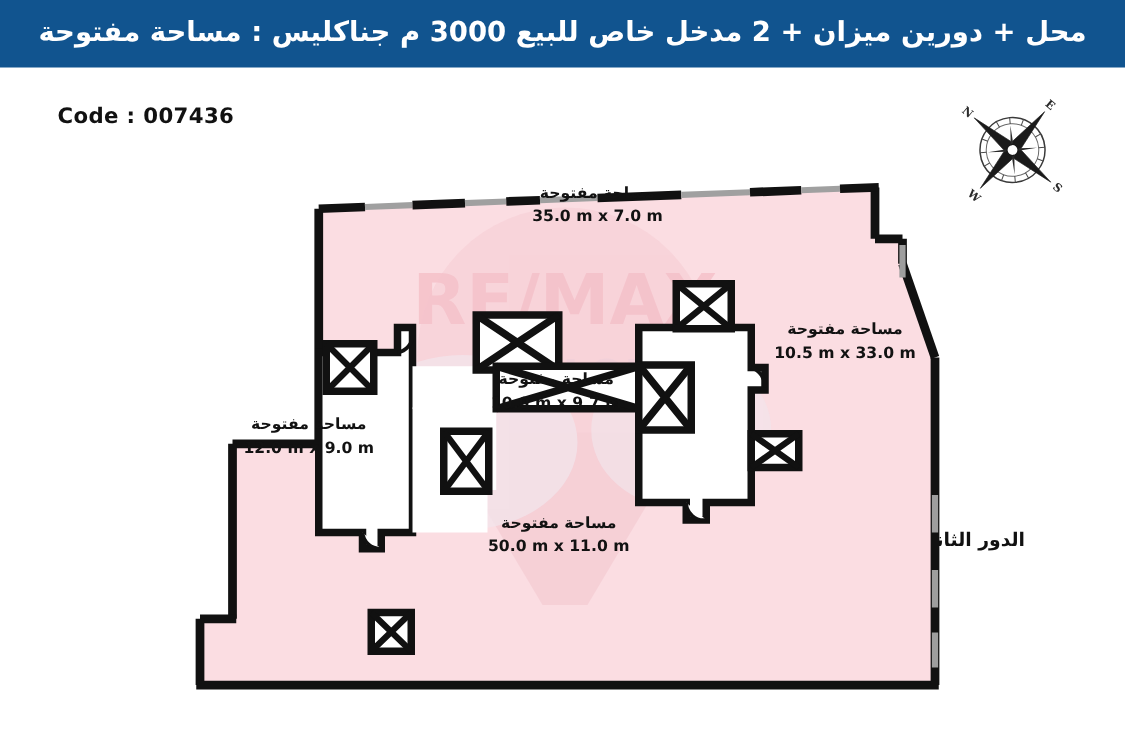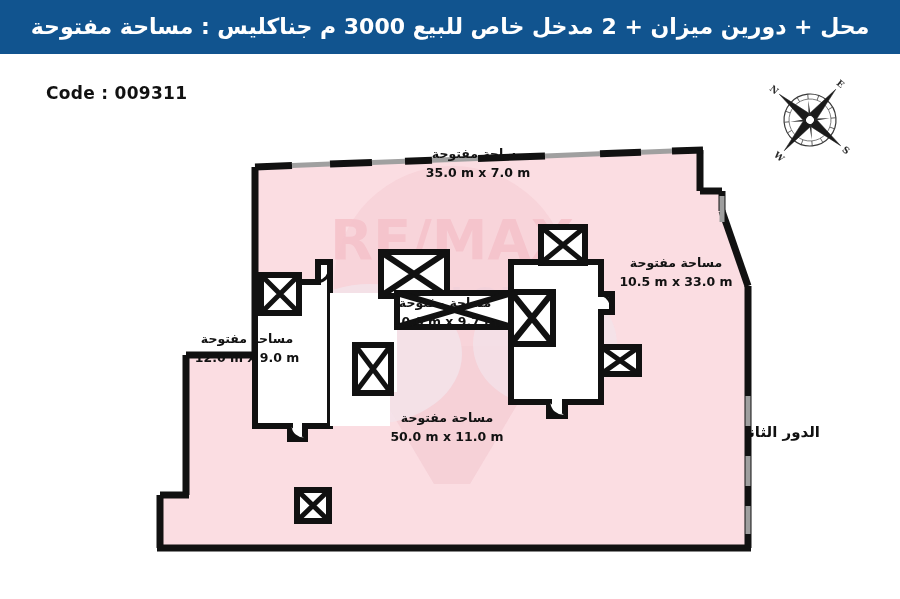--- a/index.html
+++ b/index.html
@@ -68,21 +68,21 @@
 </style>
 </head>
 <body>
 
 <div id="page">
 
   <div class="header-bar">
     <div class="header-title">محل + دورين ميزان + 2 مدخل خاص للبيع 3000 م جناكليس :  مساحة مفتوحة</div>
   </div>
 
-  <div class="code-label">Code : 009311</div>
+  <div class="code-label">Code : 007436</div>
 
   <div class="floor-name">الدور الثاني</div>
 
   <svg id="plan" viewBox="0 0 900 545">
 
     <defs>
       <clipPath id="plotClip">
         <path d="M 255,113 L 700,96 L 700,137 L 722,137 L 722,156
                  L 748,230 L 748,494 L 160,494 L 160,440 L 186,440
                  L 186,301 L 255,301 Z"></path>

